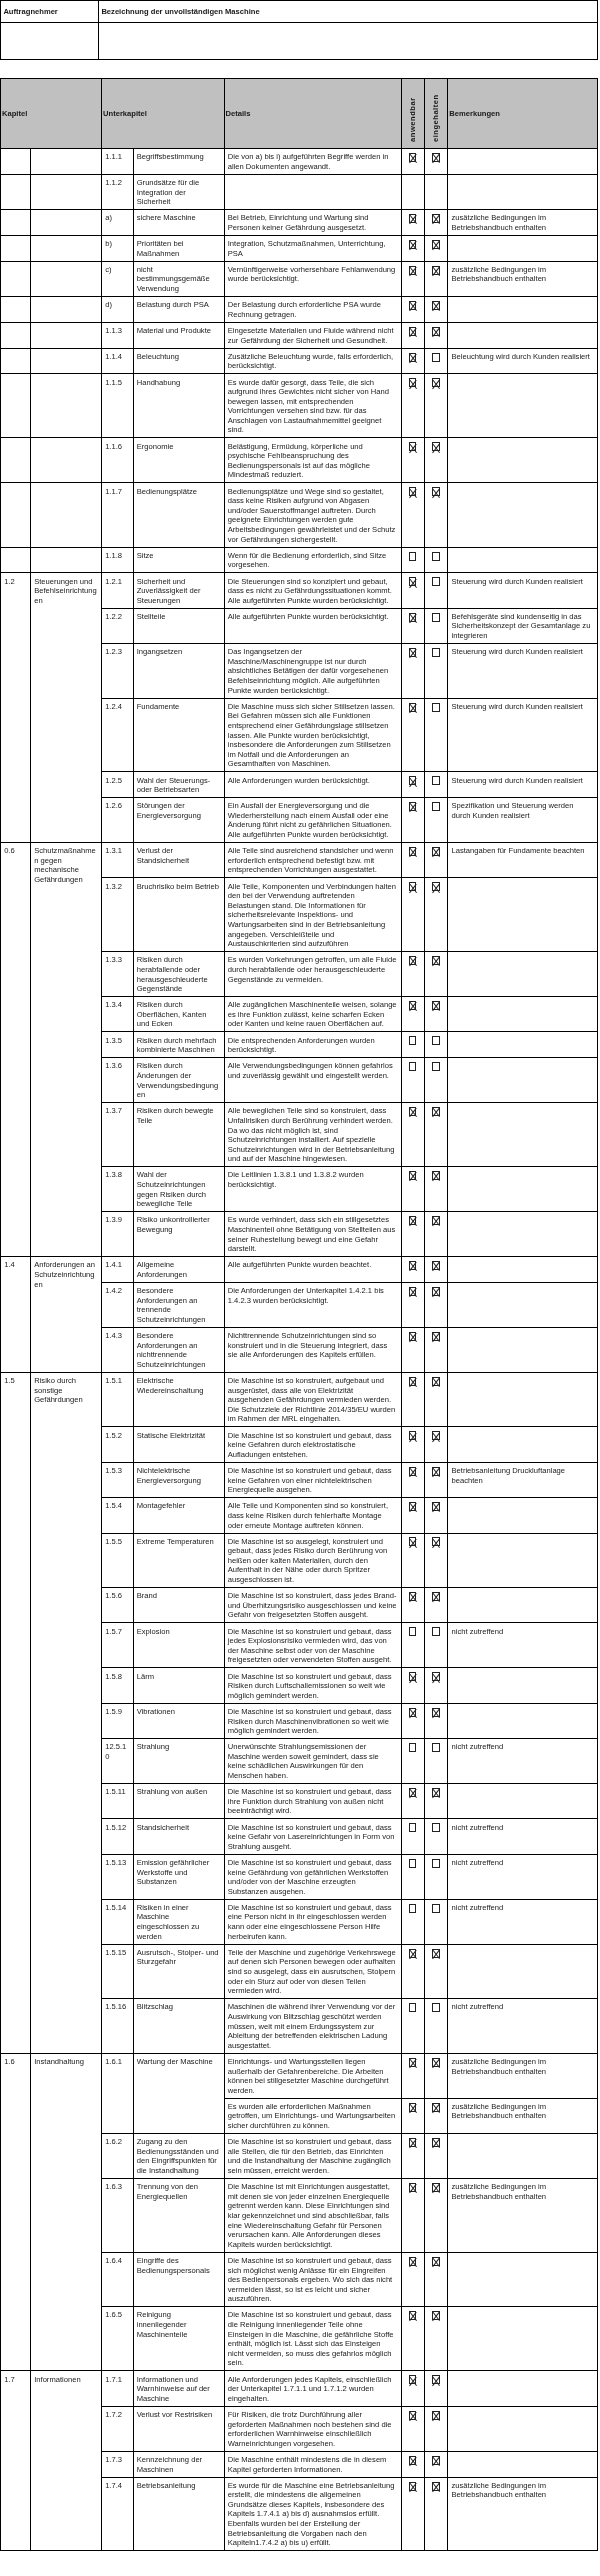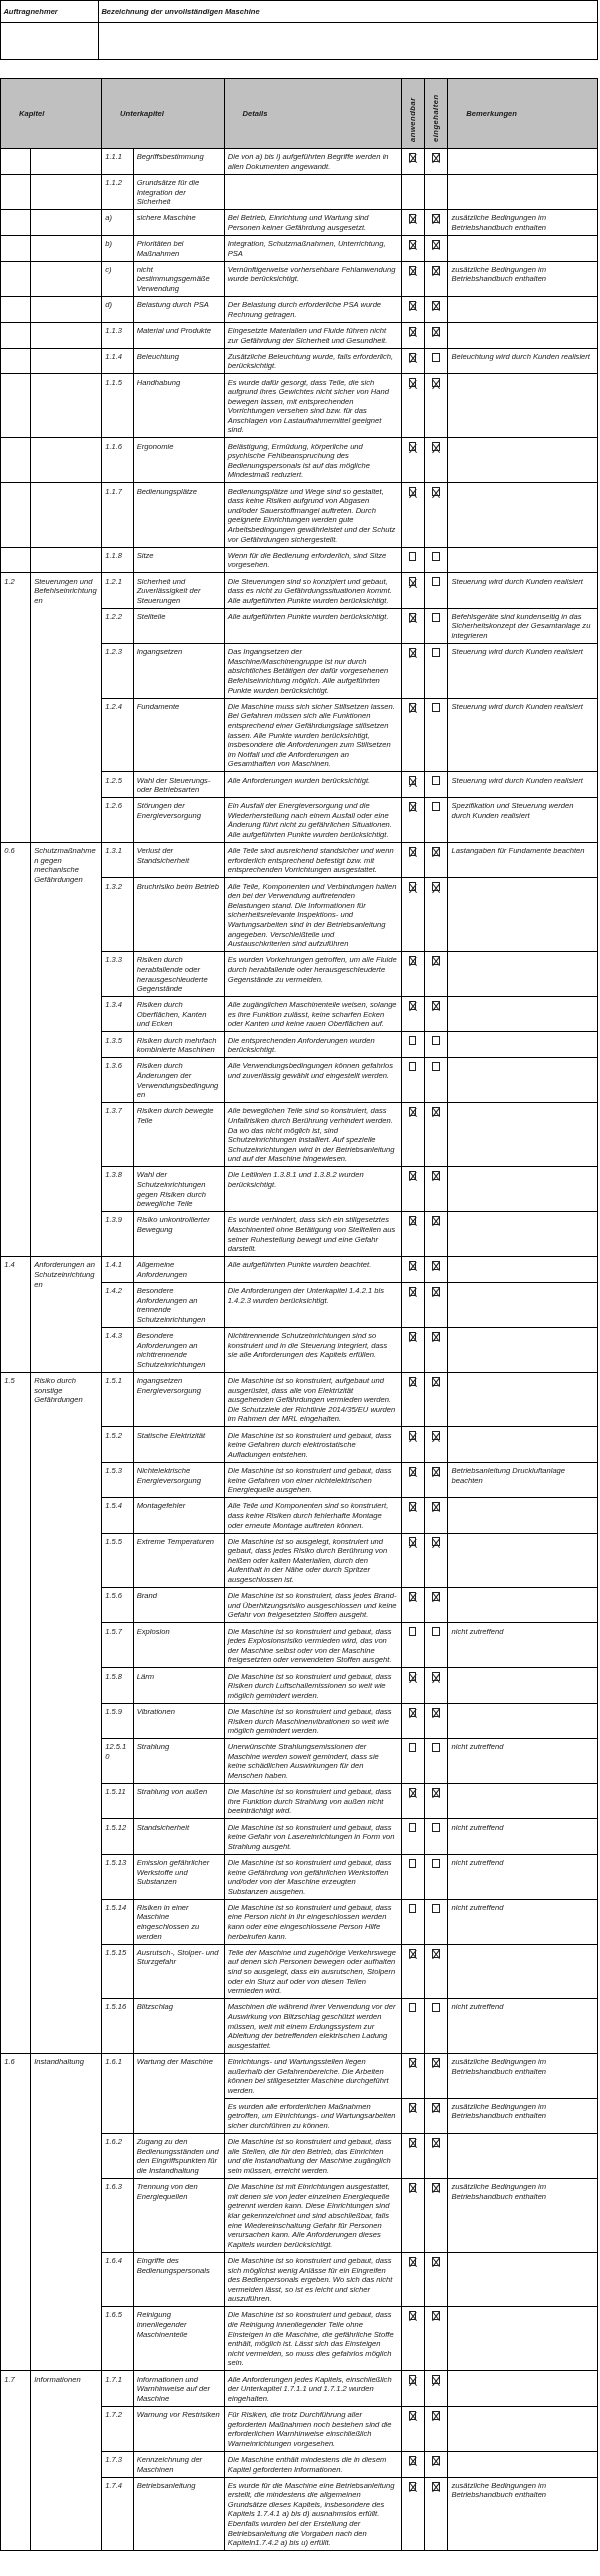--- a/index.html
+++ b/index.html
@@ -1,25 +1,25 @@
 <!DOCTYPE html>
 <html style="font-size:13px"><head>
 <meta charset="utf-8">
 <style>
   html, body { margin:0; padding:0; background:#ffffff; }
   body { width:600px; font-family:"Liberation Sans", sans-serif; color:#1a1a1a; font-size:7.6px; line-height:9.6px; }
-  table { border-collapse:collapse; table-layout:fixed;font-style:italic; }
+  table { border-collapse:collapse; table-layout:fixed; }
   .top-table { width:598px; border:1.6px solid #000; }
   .top-table td { border:0.8px solid #000; padding:0 2.4px; font-weight:bold; vertical-align:middle; }
   .top-table .lbl { height:21px; }
   .top-table .val { height:36px; }
   .gap { height:18px; }
   .main { width:598px; border:1.2px solid #000; }
   .main td, .main th { border:0.8px solid #000; vertical-align:top; padding:3.2px 3.2px 2.4px 3.2px; text-align:left; word-wrap:break-word; }
-  .main th { background:#c0c0c0; font-weight:bold; vertical-align:middle; height:69px; padding:0 18px; }
+  .main th { background:#c0c0c0; font-weight:bold; vertical-align:middle; height:69px; padding:0 1px; }
   .main th.rot { padding:0; text-align:center; vertical-align:bottom; }
   .rot-inner { writing-mode:vertical-rl; transform:rotate(180deg); display:inline-block; font-weight:bold; letter-spacing:0.5px; padding:3.2px 0; }
   .cb { display:inline-block; width:7.3px; height:9px; border:0.8px solid #222; position:relative; box-sizing:border-box; margin-top:0.8px; }
   .cb.x::before, .cb.x::after { content:""; position:absolute; left:50%; top:-0.8px; width:0.8px; height:10.5px; background:#222; }
   .cb.x::before { transform:translateX(-50%) rotate(38deg); }
   .cb.x::after { transform:translateX(-50%) rotate(-38deg); }
   .chk { text-align:center !important; padding-left:0 !important; padding-right:0 !important; }
 </style>
 </head>
 <body>
@@ -123,21 +123,21 @@
         <td>Der Belastung durch erforderliche PSA wurde Rechnung getragen.</td>
         <td class="chk"><span class="cb x"></span></td>
         <td class="chk"><span class="cb x"></span></td>
         <td></td>
       </tr>
       <tr>
         <td></td>
         <td></td>
         <td rowspan="1">1.1.3</td>
         <td rowspan="1">Material und Produkte</td>
-        <td>Eingesetzte Materialien und Fluide führen nicht zur Gefährdung der Sicherheit und Gesundheit.</td>
+        <td>Eingesetzte Materialien und Fluide während nicht zur Gefährdung der Sicherheit und Gesundheit.</td>
         <td class="chk"><span class="cb x"></span></td>
         <td class="chk"><span class="cb x"></span></td>
         <td></td>
       </tr>
       <tr>
         <td></td>
         <td></td>
         <td rowspan="1">1.1.4</td>
         <td rowspan="1">Beleuchtung</td>
         <td>Zusätzliche Beleuchtung wurde, falls erforderlich, berücksichtigt.</td>
@@ -332,21 +332,21 @@
         <td rowspan="1">Besondere Anforderungen an nichttrennende Schutzeinrichtungen</td>
         <td>Nichttrennende Schutzeinrichtungen sind so konstruiert und in die Steuerung integriert, dass sie alle Anforderungen des Kapitels erfüllen.</td>
         <td class="chk"><span class="cb x"></span></td>
         <td class="chk"><span class="cb x"></span></td>
         <td></td>
       </tr>
       <tr>
         <td rowspan="16">1.5</td>
         <td rowspan="16">Risiko durch sonstige Gefährdungen</td>
         <td rowspan="1">1.5.1</td>
-        <td rowspan="1">Ingangsetzen Energieversorgung</td>
+        <td rowspan="1">Elektrische Wiedereinschaltung</td>
         <td>Die Maschine ist so konstruiert, aufgebaut und ausgerüstet, dass alle von Elektrizität ausgehenden Gefährdungen vermieden werden. Die Schutzziele der Richtlinie 2014/35/EU wurden im Rahmen der MRL eingehalten.</td>
         <td class="chk"><span class="cb x"></span></td>
         <td class="chk"><span class="cb x"></span></td>
         <td></td>
       </tr>
       <tr>
         <td rowspan="1">1.5.2</td>
         <td rowspan="1">Statische Elektrizität</td>
         <td>Die Maschine ist so konstruiert und gebaut, dass keine Gefahren durch elektrostatische Aufladungen entstehen.</td>
         <td class="chk"><span class="cb x"></span></td>
@@ -518,21 +518,21 @@
         <td rowspan="4">Informationen</td>
         <td rowspan="1">1.7.1</td>
         <td rowspan="1">Informationen und Warnhinweise auf der Maschine</td>
         <td>Alle Anforderungen jedes Kapitels, einschließlich der Unterkapitel 1.7.1.1 und 1.7.1.2 wurden eingehalten.</td>
         <td class="chk"><span class="cb x"></span></td>
         <td class="chk"><span class="cb x"></span></td>
         <td></td>
       </tr>
       <tr>
         <td rowspan="1">1.7.2</td>
-        <td rowspan="1">Warnung vor Restrisiken</td>
+        <td rowspan="1">Verlust vor Restrisiken</td>
         <td>Für Risiken, die trotz Durchführung aller geforderten Maßnahmen noch bestehen sind die erforderlichen Warnhinweise einschließlich Warneinrichtungen vorgesehen.</td>
         <td class="chk"><span class="cb x"></span></td>
         <td class="chk"><span class="cb x"></span></td>
         <td></td>
       </tr>
       <tr>
         <td rowspan="1">1.7.3</td>
         <td rowspan="1">Kennzeichnung der Maschinen</td>
         <td>Die Maschine enthält mindestens die in diesem Kapitel geforderten Informationen.</td>
         <td class="chk"><span class="cb x"></span></td>

